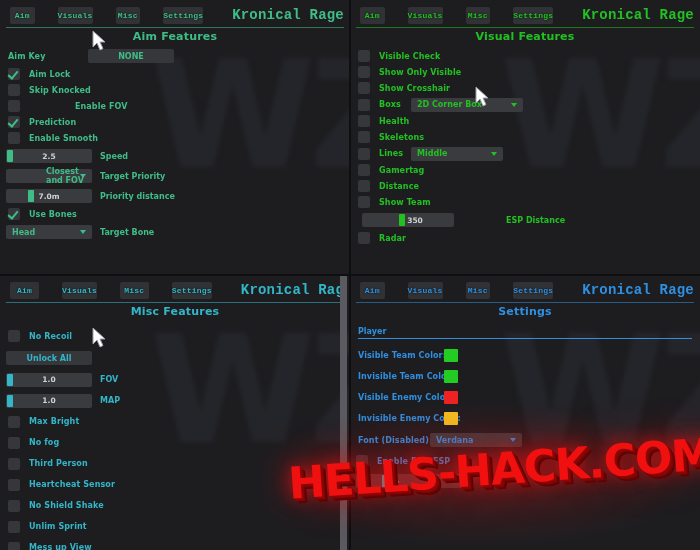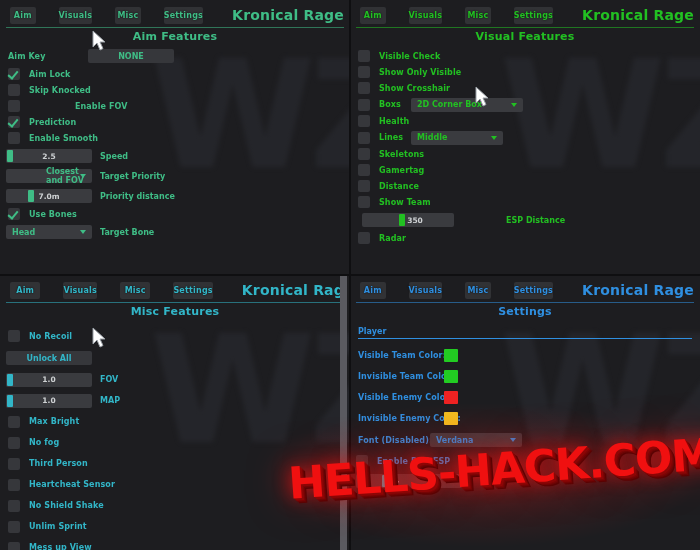--- a/index.html
+++ b/index.html
@@ -38,20 +38,21 @@
   }
 
   
   .tabbar {
     position: relative;
     height: 22px;
     margin: 4px 6px 0 10px;
     display: flex;
     align-items: center;
     gap: 23px;
+    font-family: Liberation Mono, monospace;
   }
   .tab {
     width: 62px; height: 17px;
     background: #313235;
     border-radius: 2px;
     display: flex; align-items: center; justify-content: center;
     font-size: 8px; font-weight: bold;
     letter-spacing: .2px;
     text-shadow: 0 0 2px rgba(0,0,0,.8);
   }
@@ -358,33 +359,33 @@
           <span>2D Corner Box</span>
           <span class="caret"></span>
         </div>
       </div>
 
       <div class="row">
           <div class="cb" style="color: rgb(34, 192, 34);"></div>
           <div class="lab" style="color: rgb(34, 192, 34);">Health</div>
         </div>
 
+      <div class="row">
+          <div class="cb" style="color: rgb(34, 192, 34);"></div>
+          <div class="lab" style="color: rgb(34, 192, 34);">Skeletons</div>
+        </div>
+
       <div class="row" style="height:17px">
         <div class="cb" style="color: rgb(34, 192, 34);"></div>
         <div class="lab" style="width: 32px; color: rgb(34, 192, 34);">Lines</div>
         <div class="dd" style="width: 92px; color: rgb(34, 192, 34);">
           <span>Middle</span>
           <span class="caret"></span>
         </div>
       </div>
-
-      <div class="row">
-          <div class="cb" style="color: rgb(34, 192, 34);"></div>
-          <div class="lab" style="color: rgb(34, 192, 34);">Skeletons</div>
-        </div>
       <div class="row">
           <div class="cb" style="color: rgb(34, 192, 34);"></div>
           <div class="lab" style="color: rgb(34, 192, 34);">Gamertag</div>
         </div>
       <div class="row">
           <div class="cb" style="color: rgb(34, 192, 34);"></div>
           <div class="lab" style="color: rgb(34, 192, 34);">Distance</div>
         </div>
       <div class="row">
           <div class="cb" style="color: rgb(34, 192, 34);"></div>

